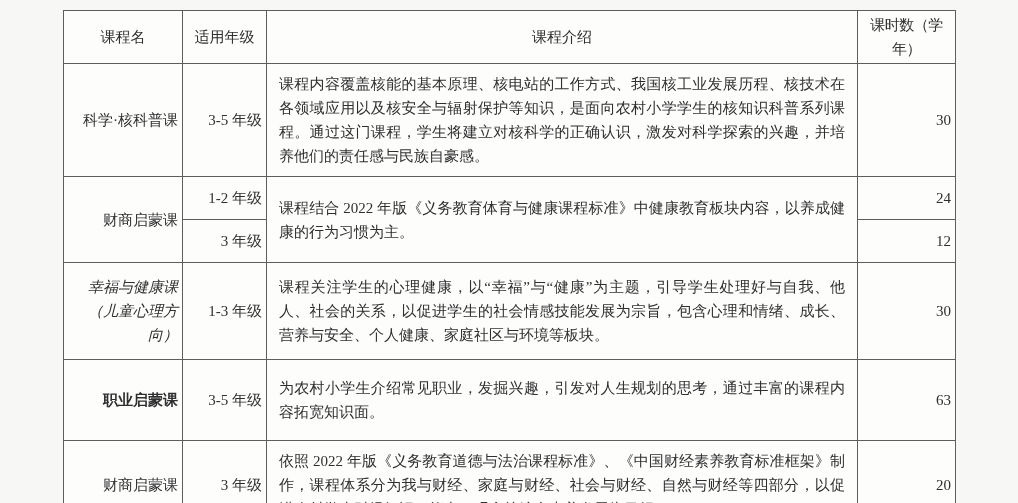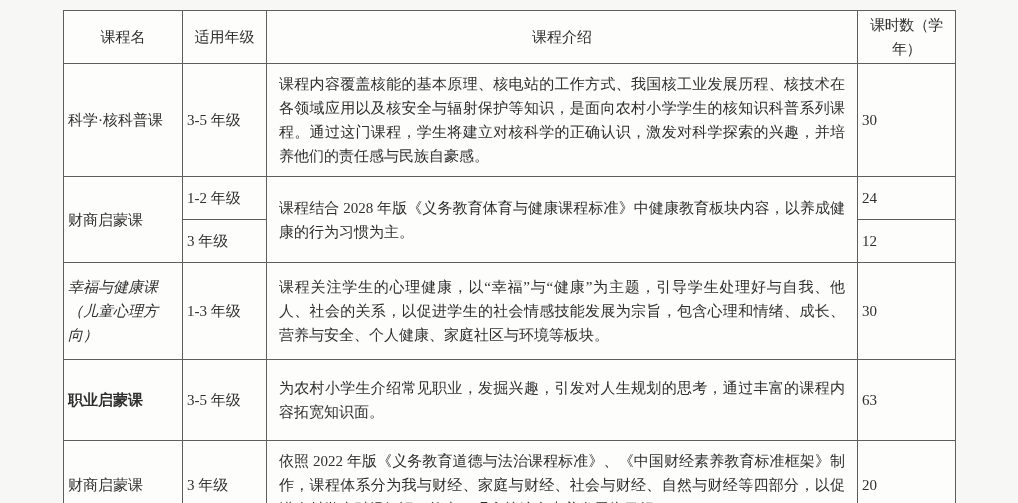--- a/index.html
+++ b/index.html
@@ -41,21 +41,21 @@
 
   .th-cell {
     text-align: center;
     vertical-align: middle;
     height: 38px;
     padding: 2px 4px;
   }
   .th-hours { font-size: 13.5px; letter-spacing: -0.5px; text-align: center; }
 
   .name-cell, .grade-cell, .hours-cell {
-    text-align: left;
+    text-align: right;
     vertical-align: middle;
     padding: 2px 4px;
   }
   .name-cell { white-space: pre-line; }
   .intro-cell {
     text-align: left;
     vertical-align: middle;
     padding: 8px 12px 8px 12px;
     text-align: justify;
   }
@@ -88,21 +88,21 @@
       <tr class="r1">
         <td class="name-cell">科学·核科普课</td>
         <td class="grade-cell">3-5 年级</td>
         <td class="intro-cell">课程内容覆盖核能的基本原理、核电站的工作方式、我国核工业发展历程、核技术在各领域应用以及核安全与辐射保护等知识，是面向农村小学学生的核知识科普系列课程。通过这门课程，学生将建立对核科学的正确认识，激发对科学探索的兴趣，并培养他们的责任感与民族自豪感。</td>
         <td class="hours-cell">30</td>
       </tr>
 
       <tr class="r2a">
         <td class="name-cell" rowspan="2">财商启蒙课</td>
         <td class="grade-cell">1-2 年级</td>
-        <td class="intro-cell" rowspan="2">课程结合 2028 年版《义务教育体育与健康课程标准》中健康教育板块内容，以养成健康的行为习惯为主。</td>
+        <td class="intro-cell" rowspan="2">课程结合 2022 年版《义务教育体育与健康课程标准》中健康教育板块内容，以养成健康的行为习惯为主。</td>
         <td class="hours-cell">24</td>
       </tr>
       <tr class="r2b">
         <td class="grade-cell">3 年级</td>
         <td class="hours-cell">12</td>
       </tr>
 
       <tr class="r3">
         <td class="name-cell">幸福与健康课
 （儿童心理方向）</td>

